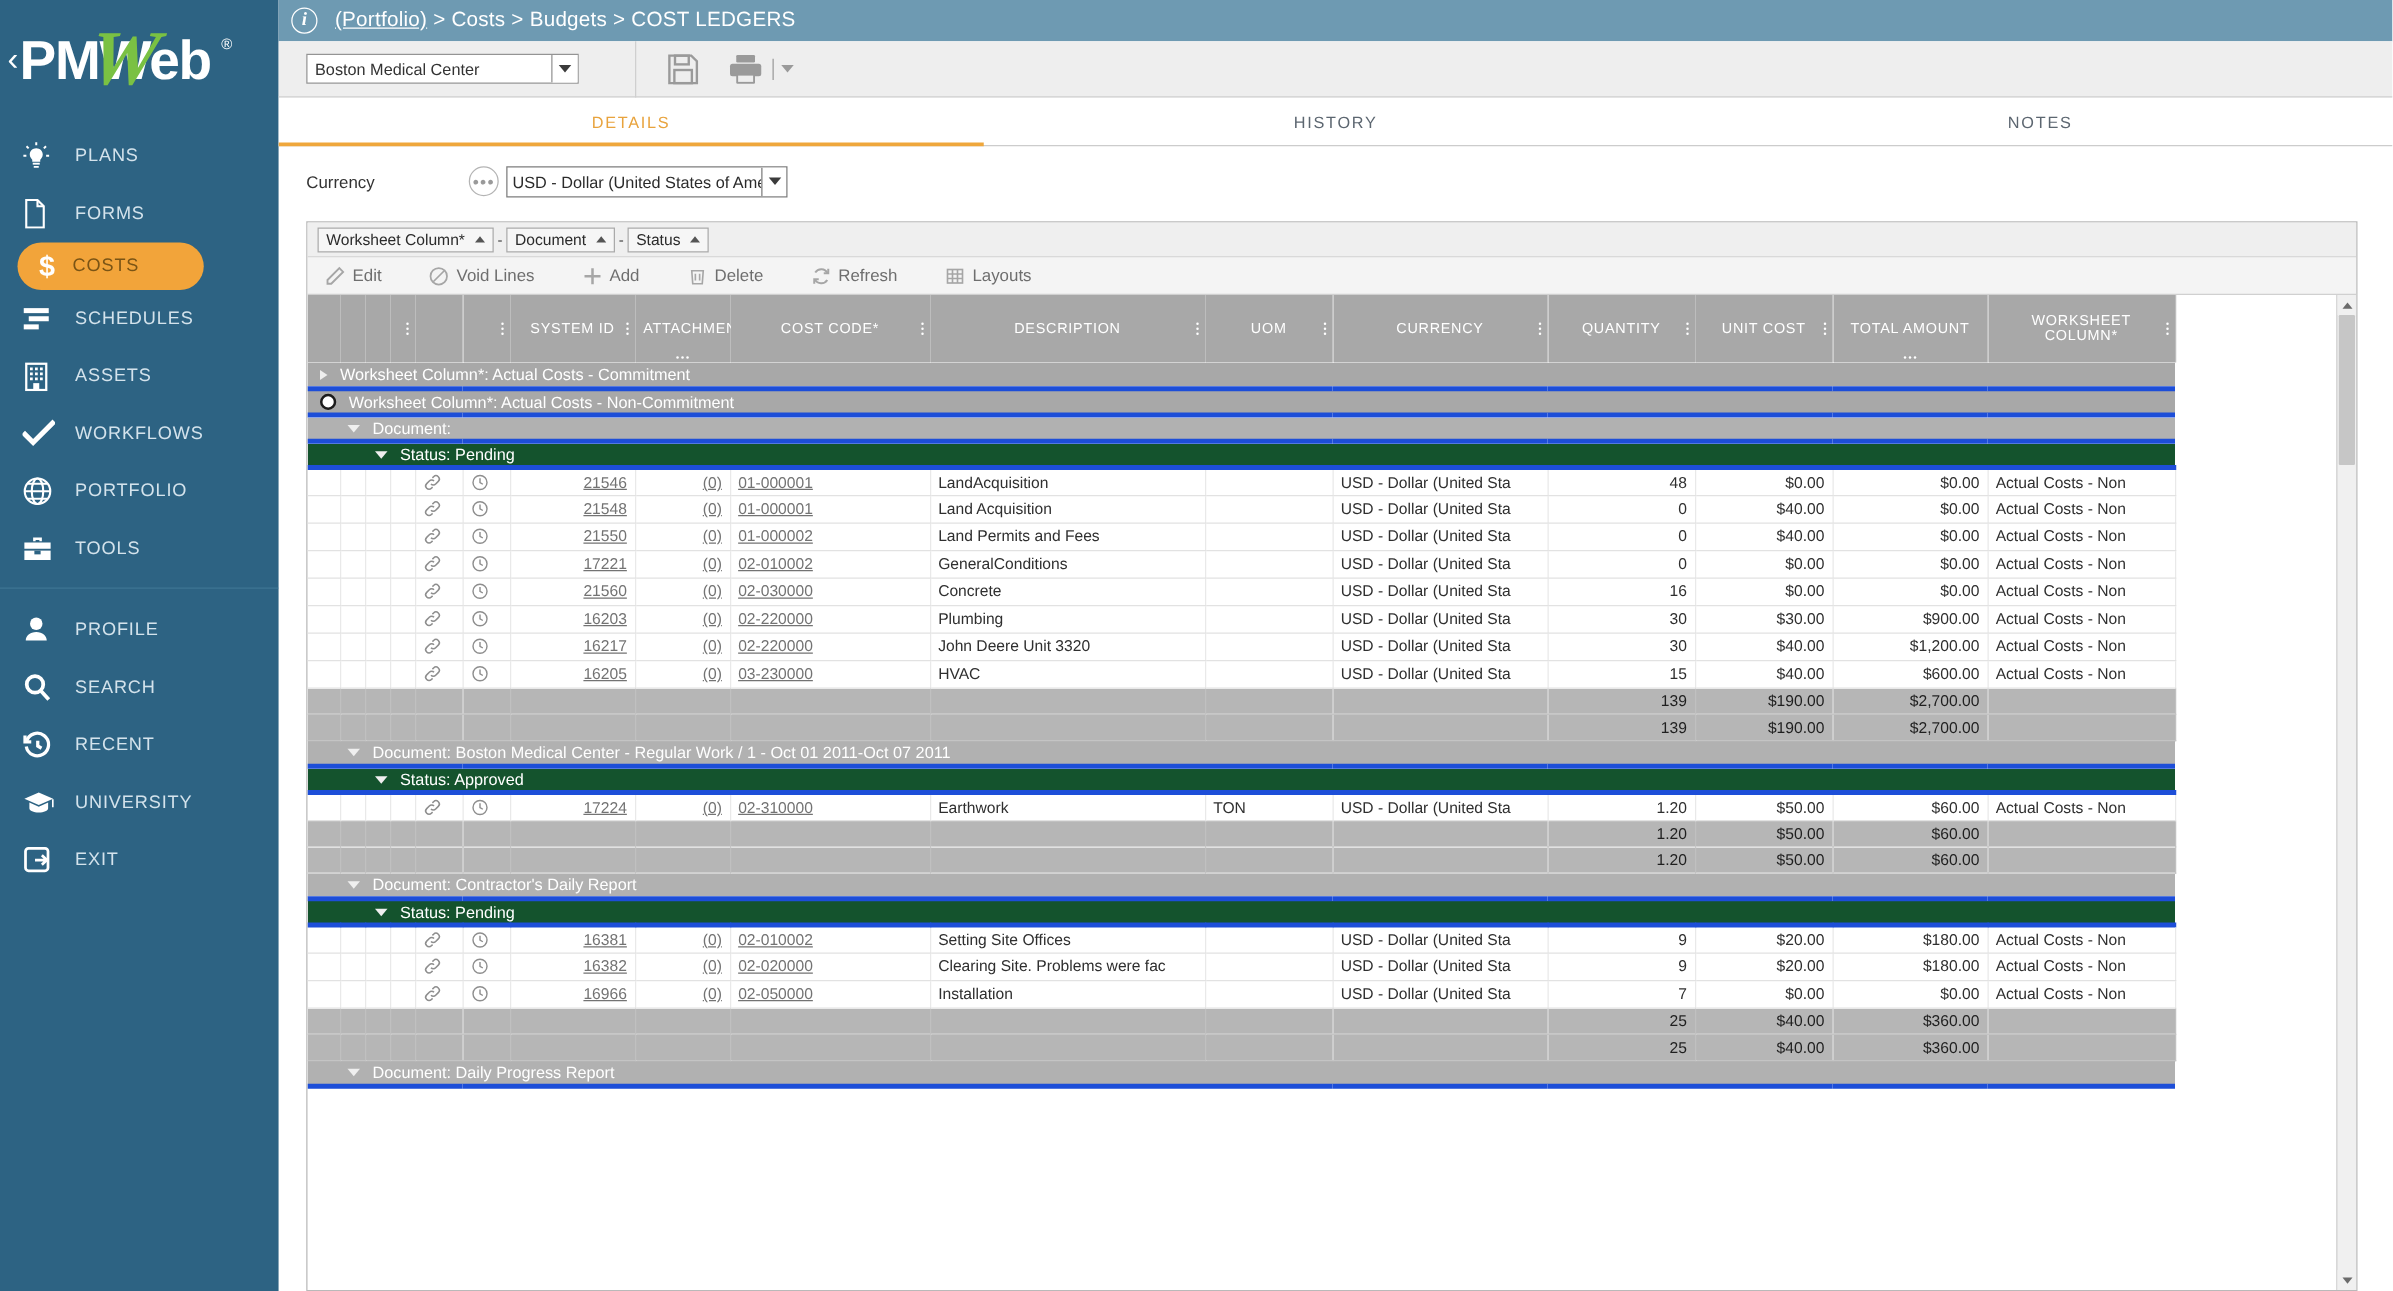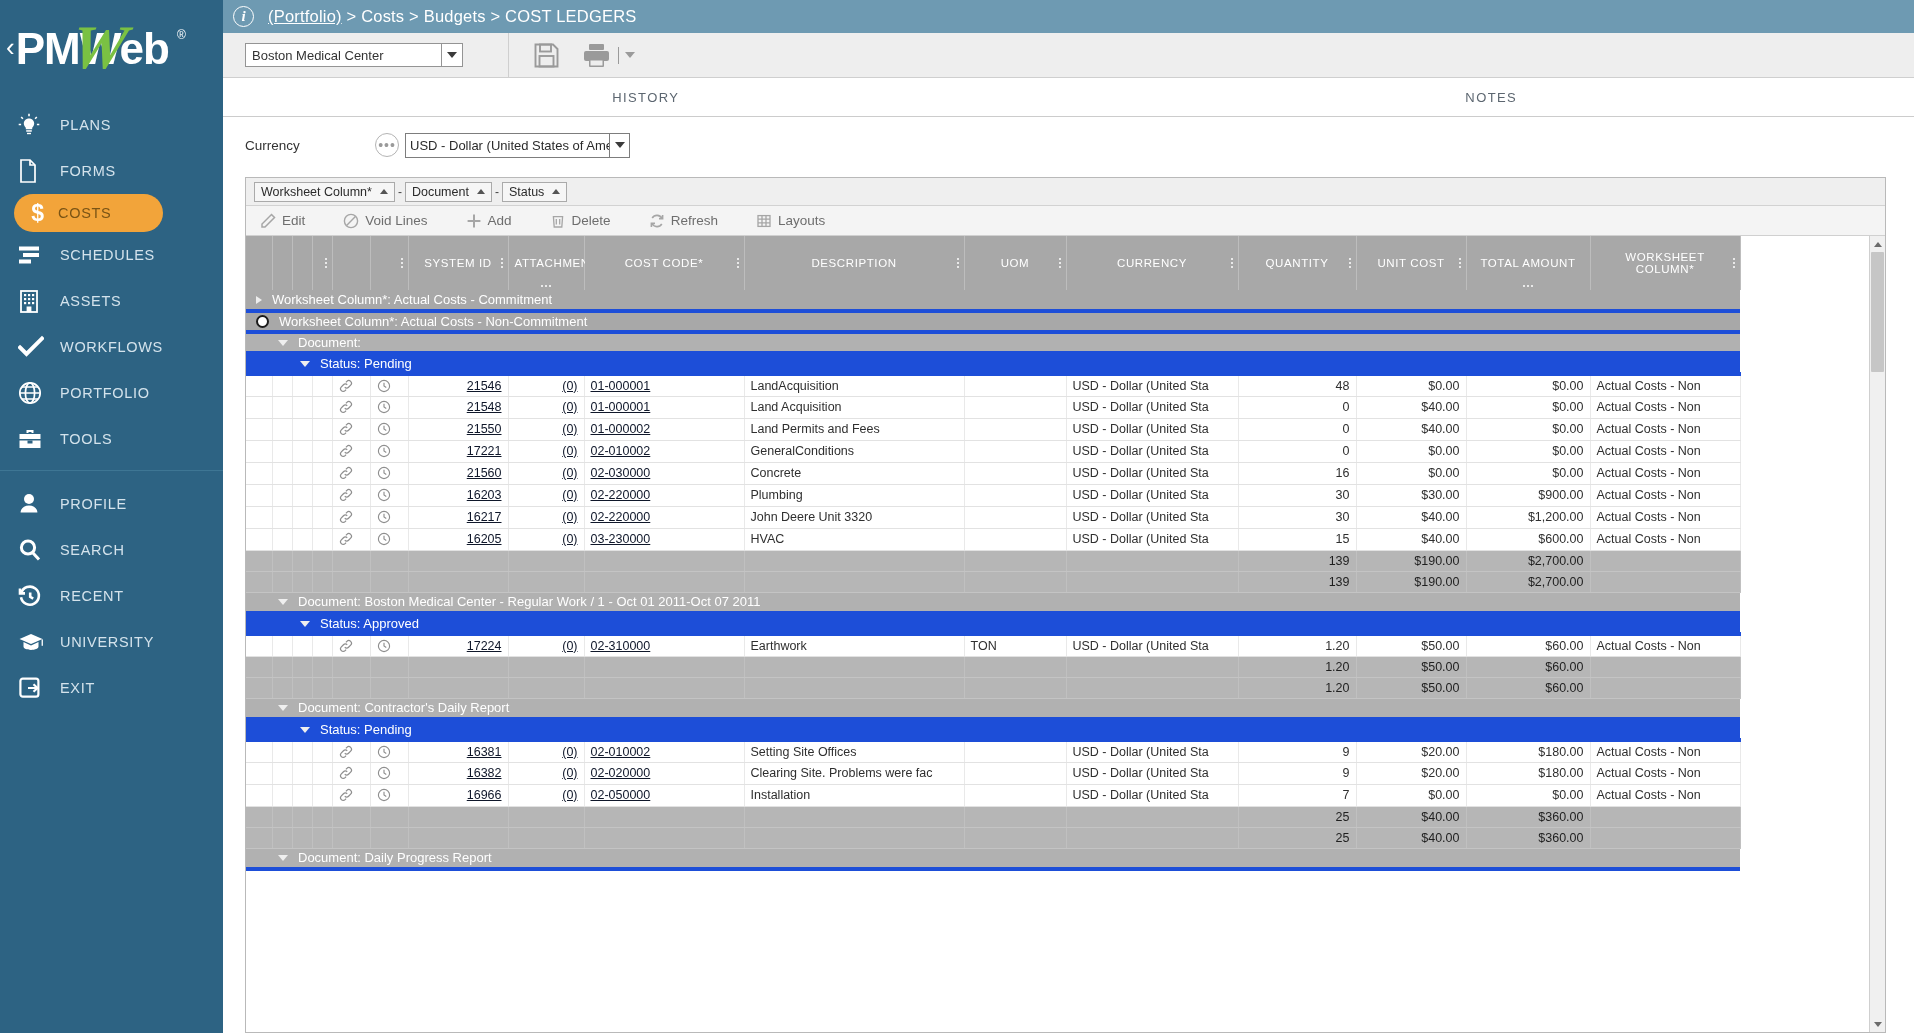--- a/index.html
+++ b/index.html
@@ -248,30 +248,30 @@
     font-size: 12.5px; color: #2f2f2f;
     height: 22px; padding: 0 6px;
     border-bottom: 1px solid #e2e2e2;
     border-right: 1px solid #e9e9e9;
     background: #fff;
     white-space: nowrap; overflow: hidden;
   }
   td.sel { background: #b6b6b6; border-right:1px solid #c4c4c4; border-bottom:1px solid #c4c4c4; }
   td.ic-cell { text-align:center; color:#8e8e8e; }
   td.num { text-align: right; }
-  td.lnk a { color: #0f172a; text-decoration: underline; cursor:pointer; }
+  td.lnk a { color: #737373; text-decoration: underline; cursor:pointer; }
 
   tr.grp > td {
     background: #a8a8a8; color: #ffffff;
     font-size: 13px; height: 21px;
     border-bottom: 4px solid #1d4ed8;
     border-right: none;
   }
   tr.grp2 > td { background: #b1b1b1; }
-  tr.grp3 > td { background: #1d4ed8; }
+  tr.grp3 > td { background: #14532d; }
   .grp-inner { display:flex; align-items:center; }
   .tri-right {
     width:0;height:0;border-top:4px solid transparent;
     border-bottom:4px solid transparent;border-left:6px solid #eeeeee;
     margin-right: 10px;
   }
   .tri-down {
     width:0;height:0;border-left:5px solid transparent;
     border-right:5px solid transparent;border-top:6px solid #efefef;
     margin-right: 10px;
@@ -529,20 +529,23 @@
             </svg>
         </span>
         <span class="ico-btn" style="margin-left:-16px;">
           <span style="display:inline-block;width:1px;height:17px;background:#9a9a9a;margin-right:6px;vertical-align:middle;"></span>
           <span class="caret-down" style="border-top-color:#9a9a9a;display:inline-block;vertical-align:middle;"></span>
         </span>
       </div>
     </div>
 
     <div class="tabs">
+      <div class="tab active">
+          <span>DETAILS</span>
+        </div>
       <div class="tab">
           <span>HISTORY</span>
         </div>
       <div class="tab">
           <span>NOTES</span>
         </div>
     </div>
 
     <div class="currency-row">
       <span class="cur-label">Currency</span>

